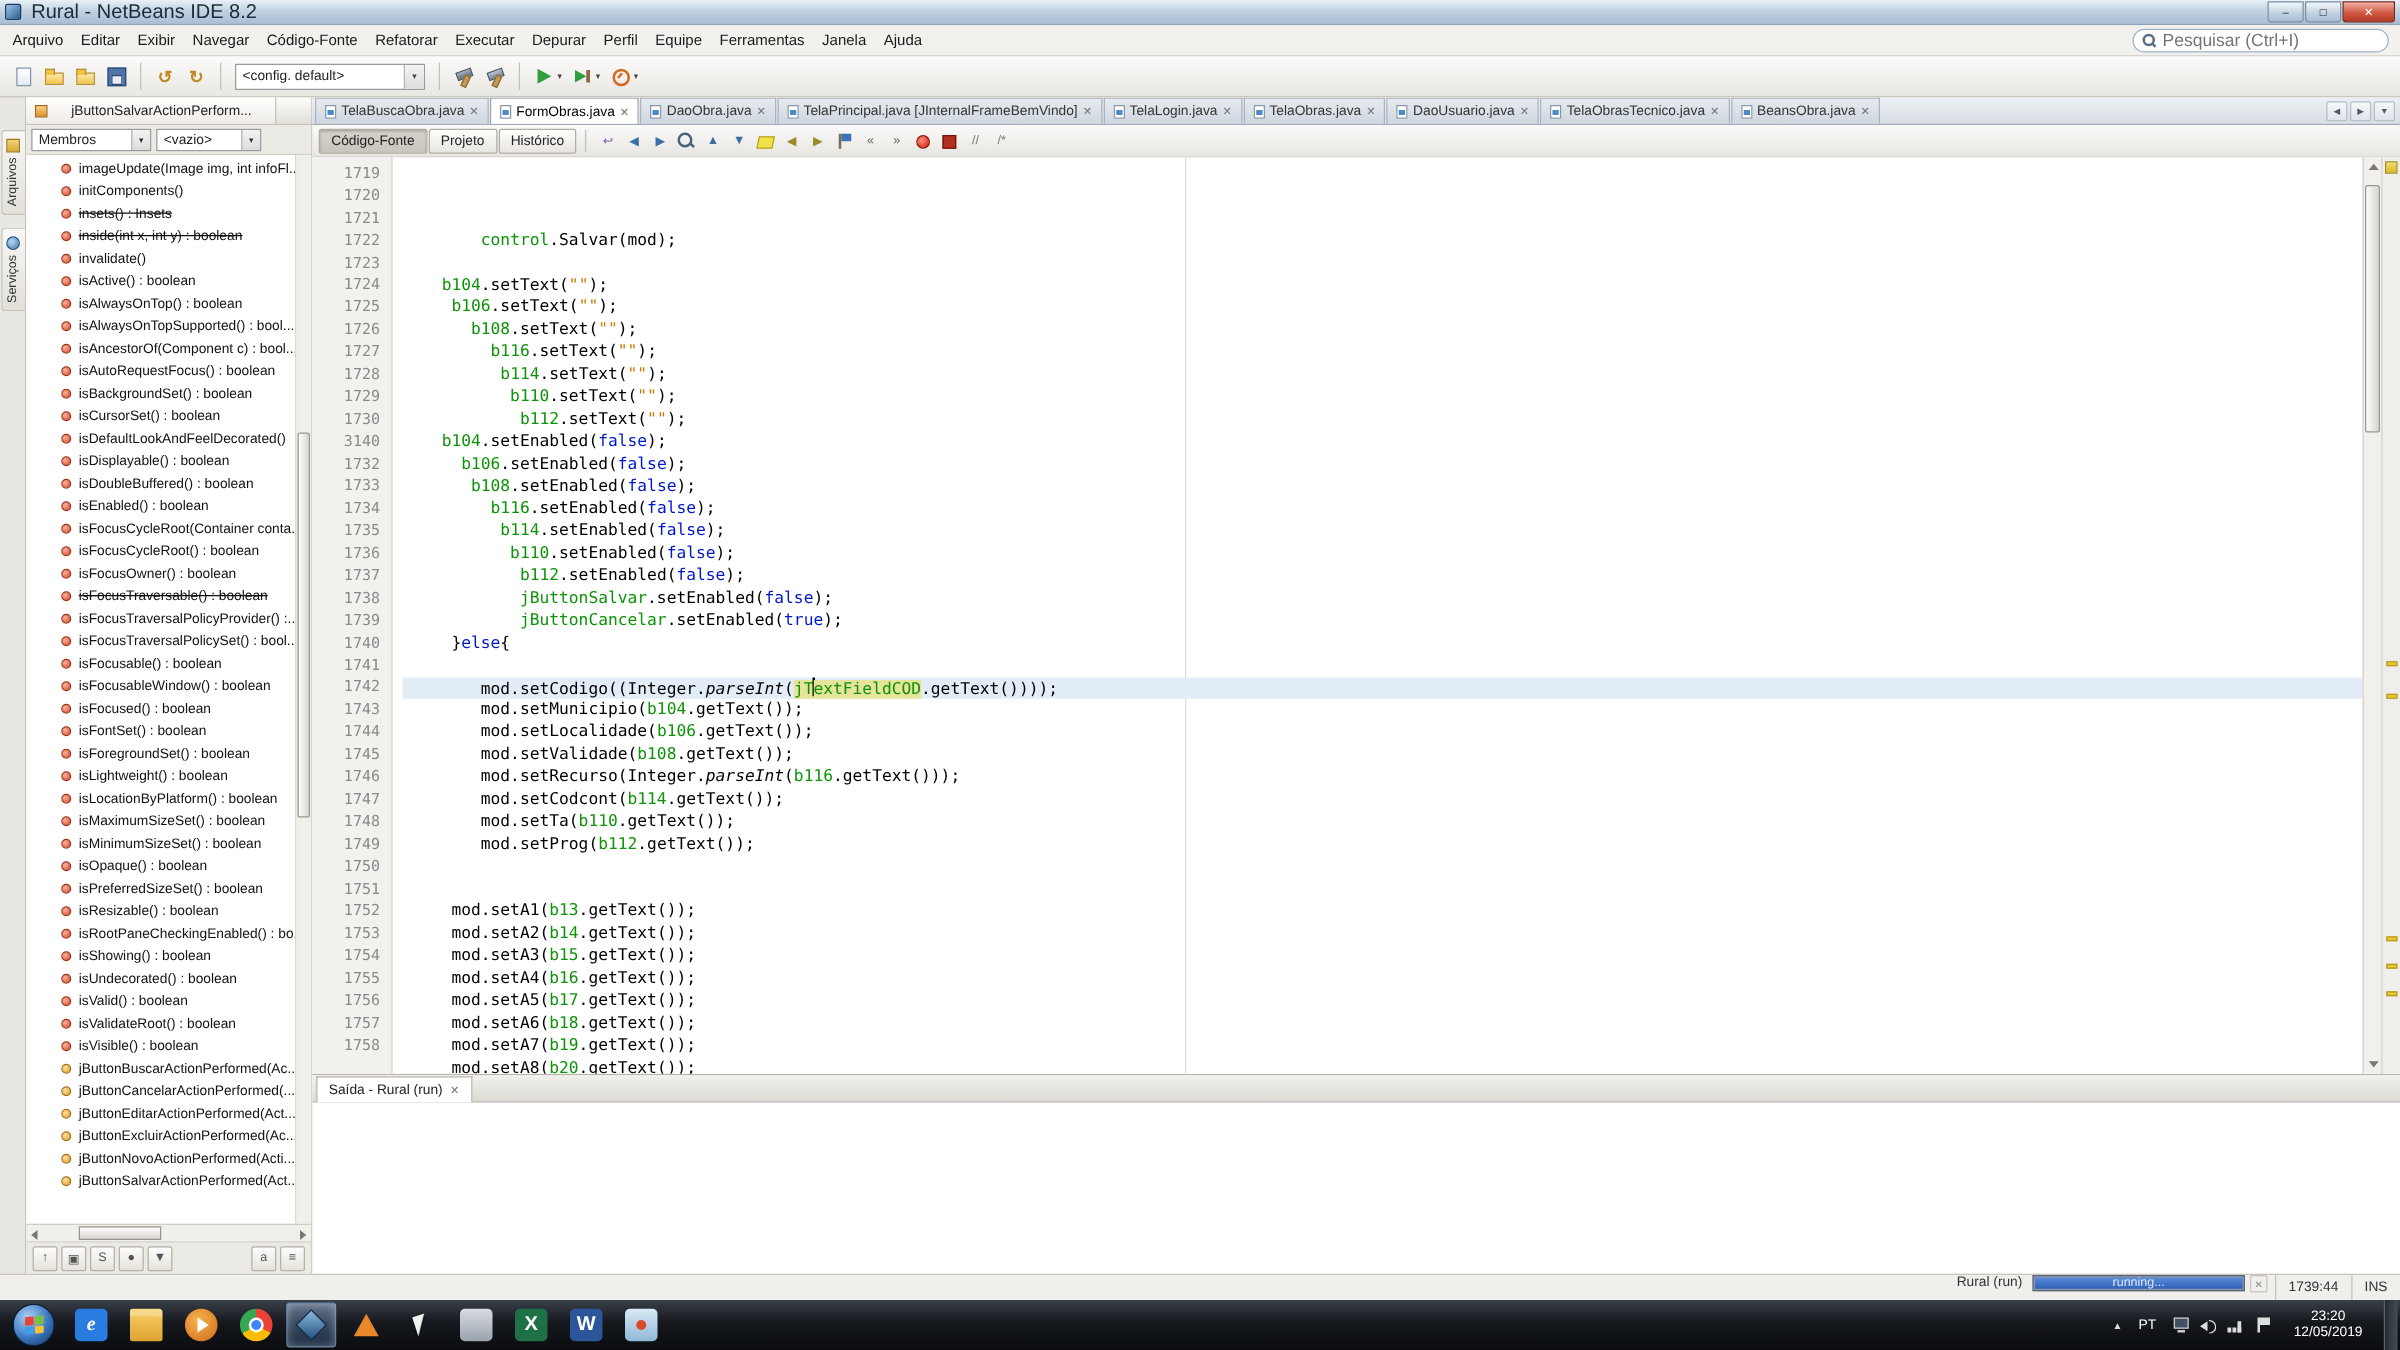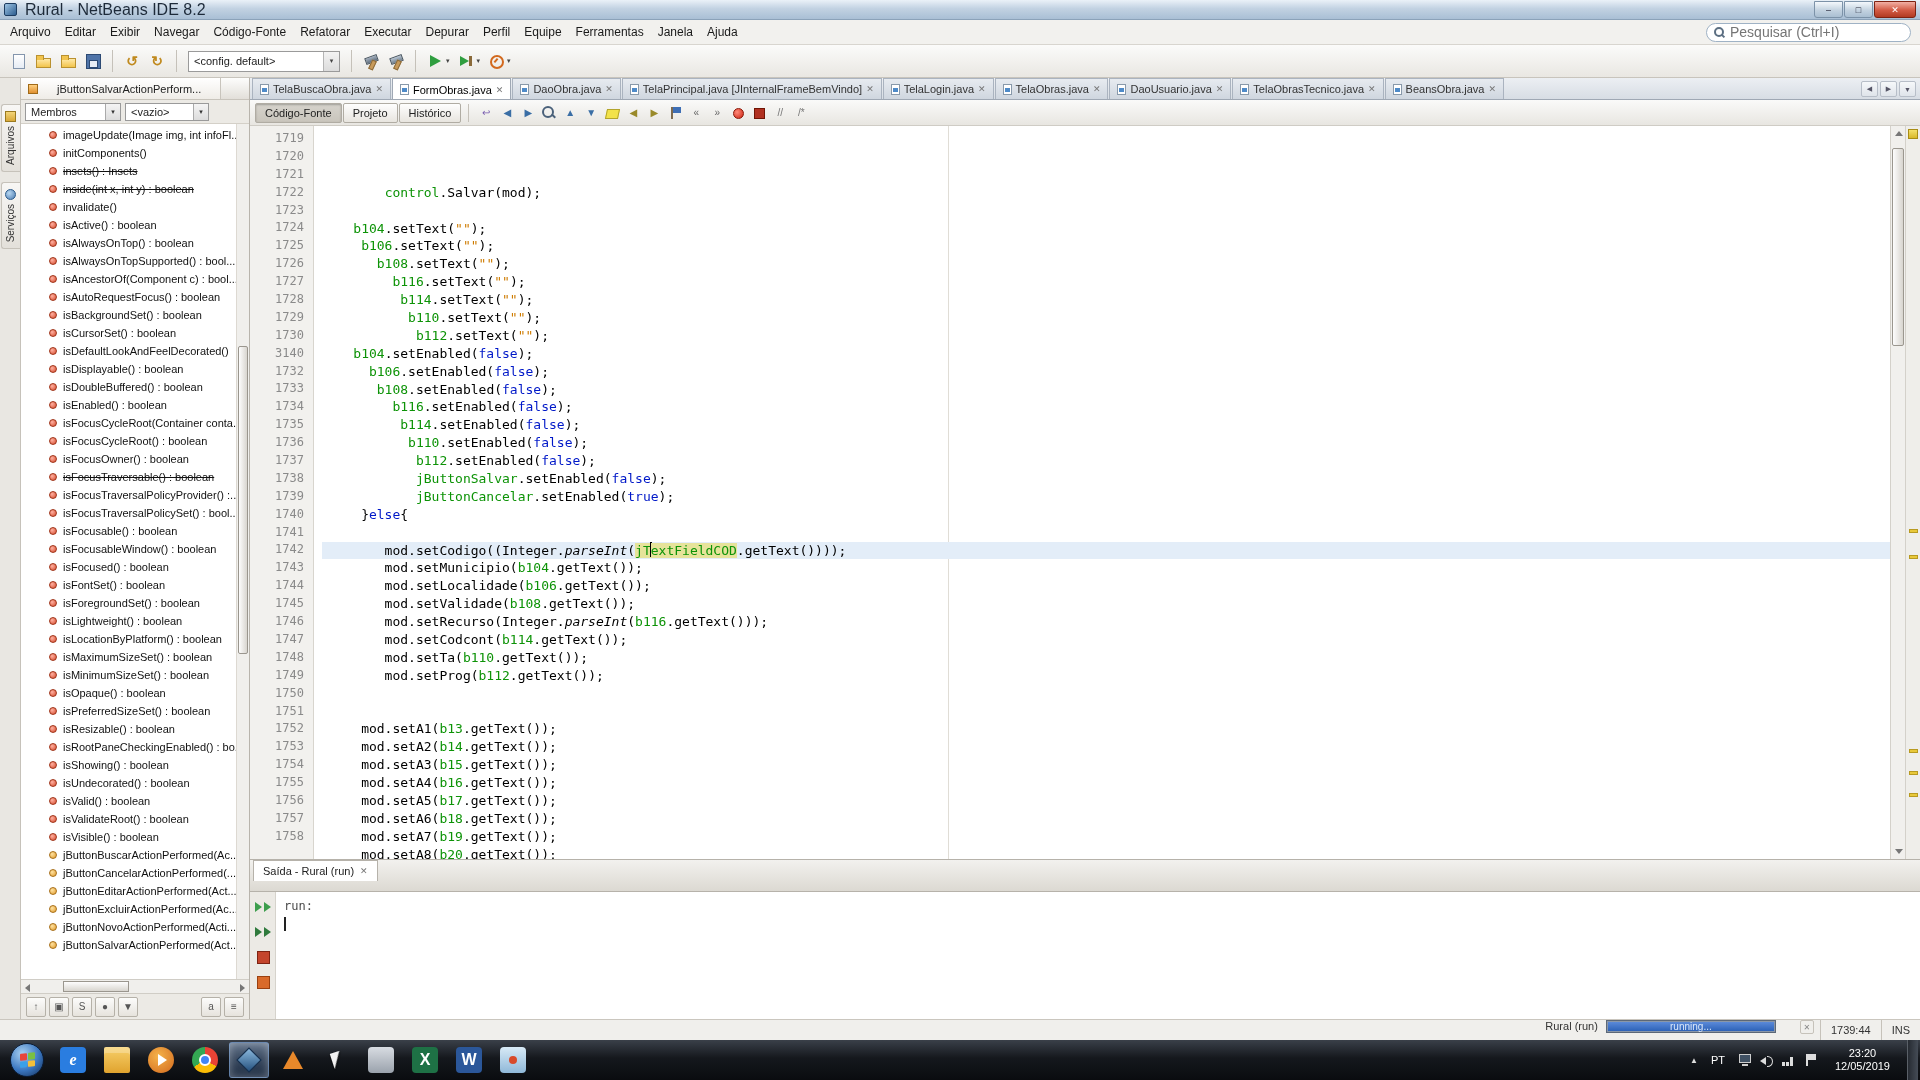--- a/index.html
+++ b/index.html
@@ -131,33 +131,33 @@
 .vscroll{width:15px;flex:none;background:#f1f0ed;border-left:1px solid #d4d1ca;position:relative}
 .vscroll::before{content:"";position:absolute;top:5px;left:4px;border-left:4px solid transparent;border-right:4px solid transparent;border-bottom:5px solid #777}
 .vscroll::after{content:"";position:absolute;bottom:5px;left:4px;border-left:4px solid transparent;border-right:4px solid transparent;border-top:5px solid #777}
 .vthumb{position:absolute;left:1px;right:1px;top:3%;height:27%;background:linear-gradient(90deg,#fdfdfd,#d8d5cf);border:1px solid #9b978f;border-radius:2px}
 .stripe{width:15px;flex:none;background:#efeeea;border-left:1px solid #d4d1ca;position:relative}
 .stripe .badge{position:absolute;left:2px;top:3px;width:10px;height:10px;background:linear-gradient(#f4e06a,#d8b82a);border:1px solid #a98d15}
 .stripe .mark{position:absolute;left:3px;width:9px;height:4px;background:#e8c83a;border:1px solid #b89a20}
 
 
 .output{height:160px;flex:none;border-top:1px solid #b6b2aa;display:flex;flex-direction:column;background:#fff}
-.out-tabrow{height:32px;flex:none;background:linear-gradient(#f2f1ee,#dcd9d2);border-bottom:1px solid #b6b2aa;display:flex;align-items:flex-start;padding-left:3px}
+.out-tabrow{height:22px;flex:none;background:linear-gradient(#f2f1ee,#dcd9d2);border-bottom:1px solid #b6b2aa;display:flex;align-items:flex-end;padding-left:3px}
 .out-tab{height:21px;background:#fff;border:1px solid #b6b2aa;border-bottom:none;display:flex;align-items:center;gap:6px;padding:0 9px;font-size:11px;color:#222;margin-bottom:-1px}
 .out-body{flex:1;display:flex;min-height:0}
 .out-btns{width:26px;flex:none;background:#eceae5;border-right:1px solid #d6d3cc;display:flex;flex-direction:column;align-items:center;padding-top:5px;gap:5px}
 .obtn{width:20px;height:20px;display:flex;align-items:center;justify-content:center;position:relative}
 .out-text{flex:1;font:12px/17px "DejaVu Sans Mono",monospace;color:#4a4a4a;padding:6px 8px;position:relative}
 .out-caret{position:absolute;left:8px;top:25px;width:2px;height:14px;background:#222}
 
 
 .statusbar{height:21px;flex:none;background:#f0efec;border-top:1px solid #cac6be;display:flex;align-items:center;font-size:11px;color:#333}
 .sb-right{margin-left:auto;display:flex;align-items:flex-start;height:100%}
 .sb-proc{padding:0 8px}
-.progress{width:170px;height:13px;background:#8a97a8;border:1px solid #5c6878;position:relative;margin-right:24px}
+.progress{width:170px;height:13px;background:#8a97a8;border:1px solid #5c6878;position:relative;margin-right:4px}
 .progress .fill{position:absolute;inset:1px;background:linear-gradient(#5b8ad8,#2d62b8)}
 .progress .lbl{position:absolute;inset:0;display:flex;align-items:center;justify-content:center;color:#dce9fb;font-size:10px}
 .sb-cell{padding:0 10px;border-left:1px solid #c6c2ba;height:100%;display:flex;align-items:center}
 .sb-x{width:14px;height:14px;display:flex;align-items:center;justify-content:center;font-size:8px;color:#888;border:1px solid #c6c2ba;border-radius:2px;margin-right:6px}
 
 
 .taskbar{height:40px;flex:none;background:linear-gradient(#3a4049,#15181d 45%,#0a0c0f);display:flex;align-items:center;padding-left:3px}
 .start{width:34px;height:34px;border-radius:50%;background:radial-gradient(circle at 35% 30%,#a8d0f2,#3a76c0 55%,#132c52);border:1px solid #0a1c36;display:flex;align-items:center;justify-content:center;margin:0 7px;flex:none}
 .flag{width:15px;height:14px;display:grid;grid-template-columns:1fr 1fr;gap:1px;transform:skewY(-6deg)}
 .flag i{border-radius:1px}
@@ -662,40 +662,20 @@
             <div class="mark" style="top: 91%;"></div>
           </div>
       </div>
       <div class="output">
         <div class="out-tabrow">
           <div class="out-tab">
             <span>Saída - Rural (run)</span>
             <span class="x">✕</span>
           </div>
         </div>
-        <div class="out-body">
-          <div class="out-btns">
-              <div class="obtn">
-                <span data-icon="rerun"></span>
-              </div>
-              <div class="obtn">
-                <span data-icon="rerun2"></span>
-              </div>
-              <div class="obtn">
-                <span data-icon="stop"></span>
-              </div>
-              <div class="obtn">
-                <span data-icon="stop2"></span>
-              </div>
-            </div>
-          <div class="out-text">
-            <div class="out-caret"></div>
-          <div class="out-line">run:</div>
-            </div>
-        </div>
       </div>
     </div>
   </div>
 
   <div class="statusbar">
     <div class="sb-right">
       <span class="sb-proc">Rural (run)</span>
       <div class="progress">
         <div class="fill"></div>
         <div class="lbl">running...</div>

